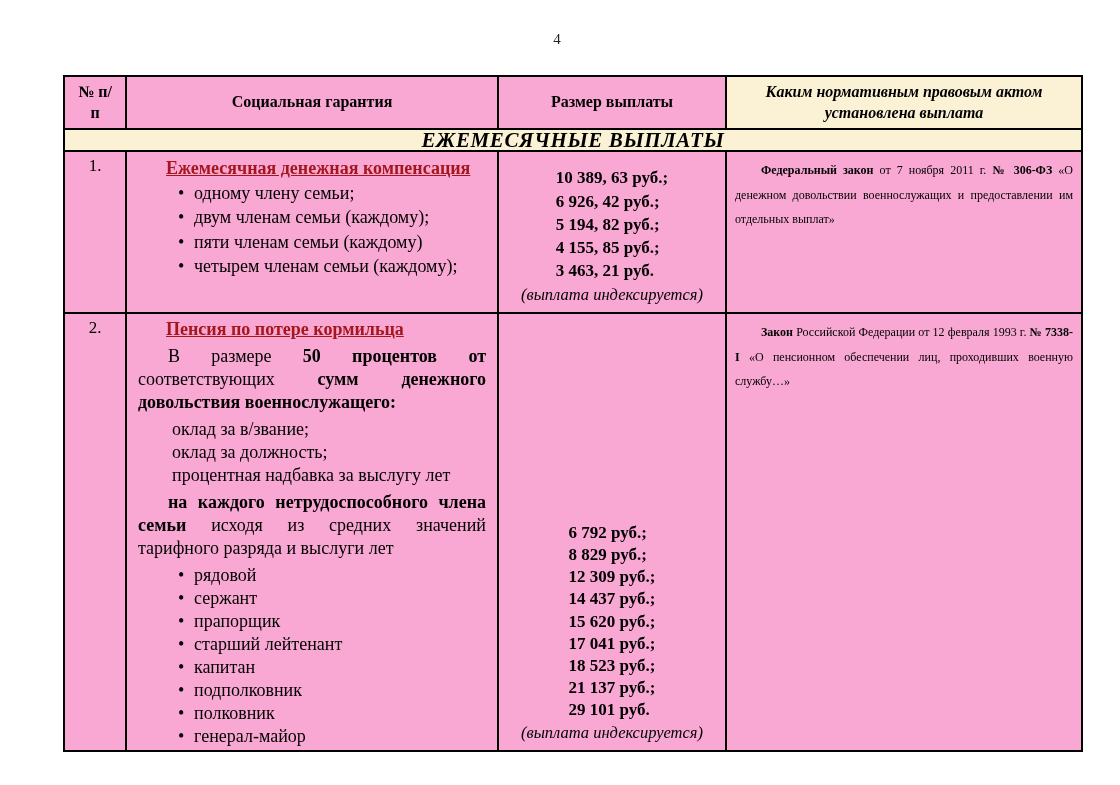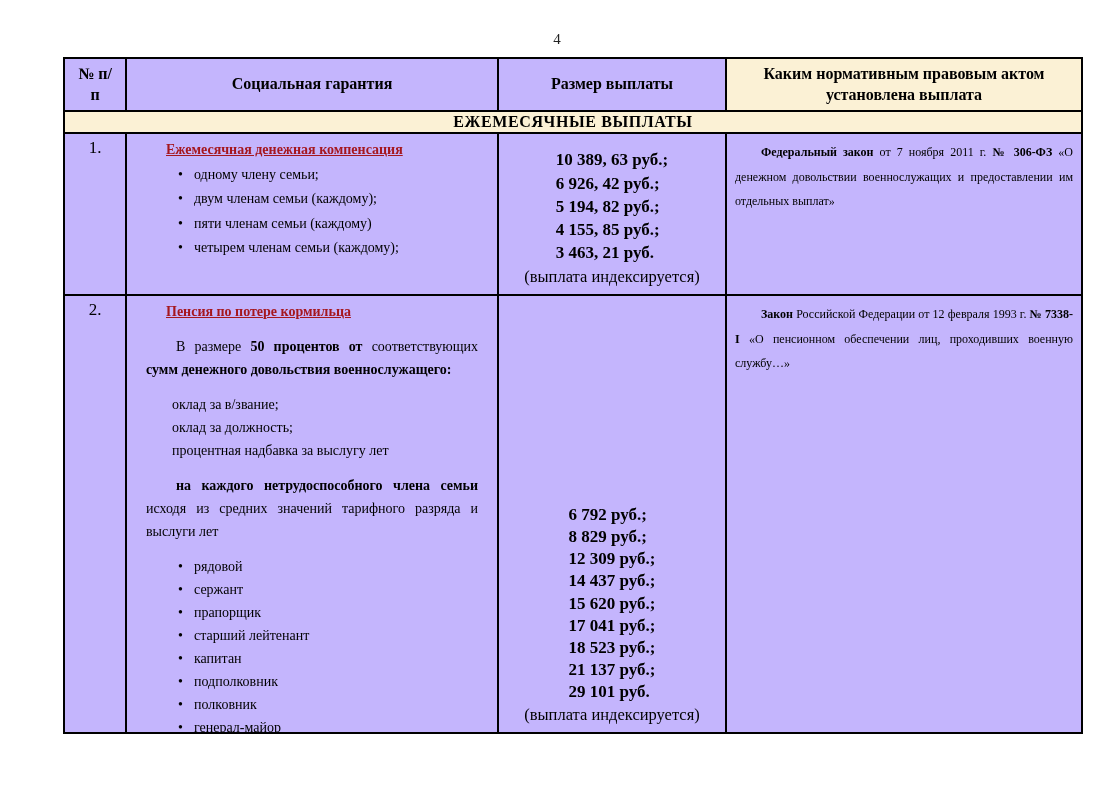--- a/index.html
+++ b/index.html
@@ -6,64 +6,64 @@
   .page{
     width:1120px;height:785px;position:relative;background:#ffffff;
     font-family:"Liberation Serif","DejaVu Serif",serif;color:#000;
     overflow:hidden;
   }
   .pagenum{
     position:absolute;top:31px;left:0;width:1114px;text-align:center;
     font-size:15px;color:#222;
   }
   .tbl{
-    position:absolute;left:63px;top:57px;width:1016px;
+    position:absolute;left:63px;top:75px;width:1016px;
     border:2px solid #000;
     display:grid;
     grid-template-columns:62px 372px 228px 1fr;
     grid-template-rows:53px 22px 162px 436px;
-    background:#c4b5fd;
+    background:#f9a8d4;
   }
   .cell{box-sizing:border-box;border-right:2px solid #000;border-bottom:2px solid #000;overflow:hidden;}
   .cell.lastcol{border-right:none;}
   .cell.lastrow{border-bottom:none;}
-  .cream{background:var(--cream,#FBF1D5);}
+  .cream{background:var(--cream,#FBF1D5);font-style:italic;}
   .hdr{
     display:flex;align-items:center;justify-content:center;text-align:center;
     font-weight:bold;font-size:16px;line-height:1.3;padding:2px 10px;
   }
   .banner{
     grid-column:1/5;box-sizing:border-box;border-bottom:2px solid #000;
     display:flex;align-items:center;justify-content:center;
-    font-weight:bold;font-size:16px;letter-spacing:.6px;overflow:hidden;
+    font-weight:bold;font-size:21px;letter-spacing:.6px;overflow:hidden;
   }
   .numcell{text-align:center;font-size:17px;padding-top:4px;}
-  .gcell{padding:4px 7px;font-size:14px;}
+  .gcell{padding:4px 7px;font-size:18px;}
   .r1 .gline{line-height:24.5px;}
   .r2 .gline{line-height:23px;}
   .benefit-title{
     color:var(--accent,#A5171E);font-weight:bold;text-decoration:underline;
     margin-left:32px;white-space:nowrap;
   }
   .bullets .bullet-item{position:relative;padding-left:60px;}
   .bullets .bullet-item::before{content:"\2022";position:absolute;left:44px;}
   .r1 .bullets .bullet-item{line-height:24.5px;}
   .r2 .bullets .bullet-item{line-height:23px;font-family:Liberation Serif, serif;}
-  .intro,.permember{text-align:justify;text-indent:30px;margin:12px;}
+  .intro,.permember{text-align:justify;text-indent:30px;margin:4px;}
   .subline{padding-left:38px;}
   .acell{
     display:flex;flex-direction:column;align-items:center;text-align:left;
     padding:4px 12px;box-sizing:border-box;
   }
   .acell.vcenter{justify-content:center;padding-top:12px;}
   .acell.vbottom{justify-content:flex-end;padding-bottom:6px;}
   .amounts .amount-line{font-weight:bold;font-size:17px;}
   .r1 .amounts .amount-line{line-height:23.3px;}
   .r2 .amounts .amount-line{line-height:22.1px;}
-  .amount-note{font-size:16.5px;line-height:23px;}
+  .amount-note{font-style:italic;font-size:16.5px;line-height:23px;}
   .lcell{padding:6px 8px;font-size:12px;line-height:24.5px;}
   .law-p{margin:0;text-align:justify;text-indent:26px;}
   .b{font-weight:bold;}
 </style>
 </head>
 <body>
 
 <div class="page">
 
   <div class="pagenum">4</div>

